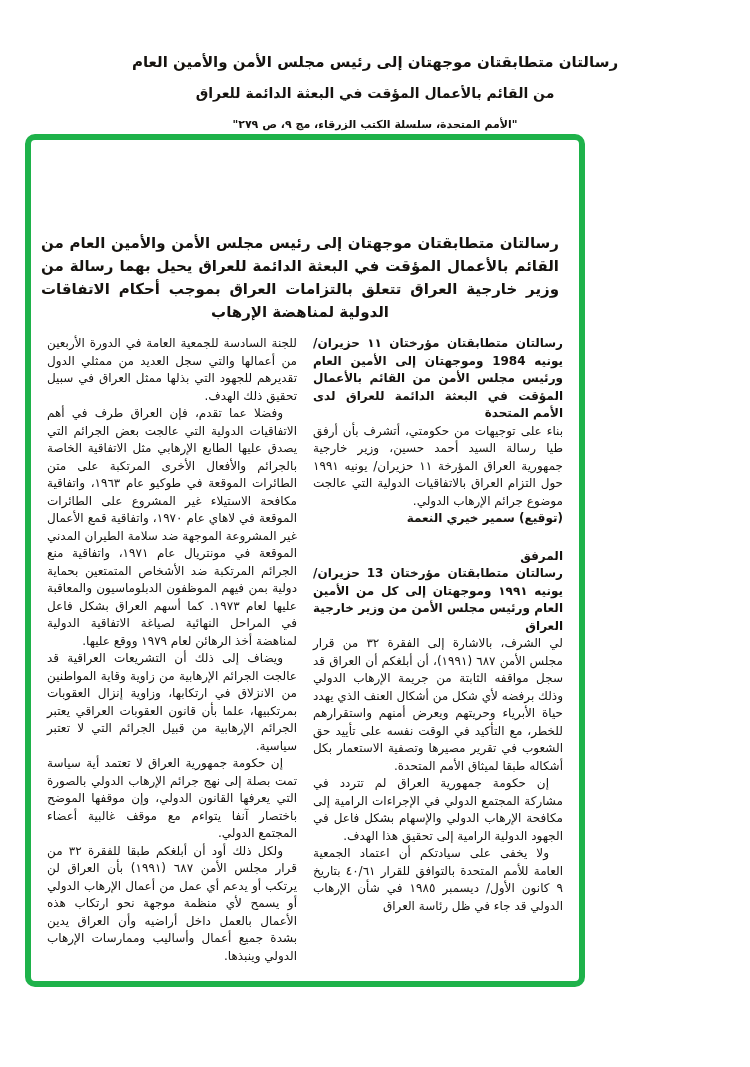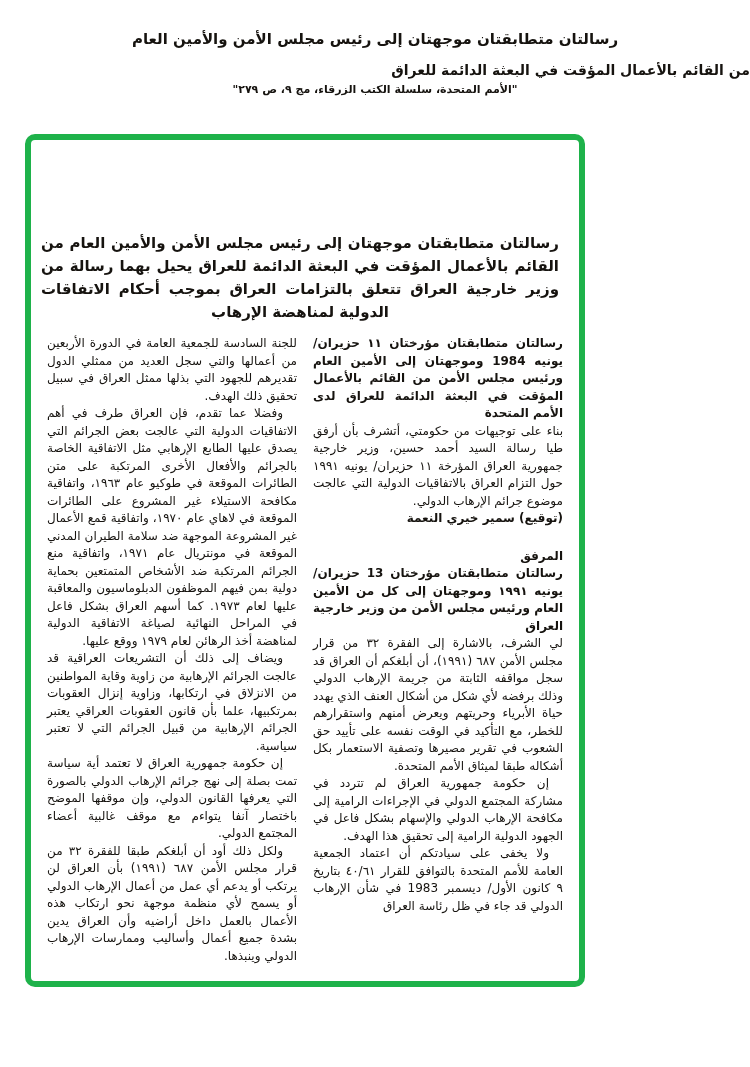--- a/index.html
+++ b/index.html
@@ -11,34 +11,33 @@
     direction: rtl;
     color: #16130f;
   }
   .page {
     position: relative;
     width: 750px; height: 1067px;
     overflow: hidden;
   }
   .doc-header {
     text-align: center;
-    padding-top: 30px;
+    padding-top: 53px;
   }
   .doc-header .h1 {
     font-weight: bold;
     font-size: 15px;
     line-height: 18px;
     margin-bottom: 14px;
   }
   .doc-header .h2 {
     font-weight: bold;
     font-size: 14px;
     line-height: 17px;
-    margin-bottom: 4px;
-    text-align: right;
+    margin-bottom: 16px;
   }
   .doc-header .h3 {
     font-weight: bold;
     font-size: 11px;
     line-height: 14px;
   }
   .green-box {
     position: absolute;
     left: 25px; top: 134px;
     width: 560px; height: 853px;
@@ -104,21 +103,21 @@
     <div class="columns">
 
       <div class="col">
         <p class="bold">رسالتان متطابقتان مؤرختان ١١ حزيران/ يونيه 1984 وموجهتان إلى الأمين العام ورئيس مجلس الأمن من القائم بالأعمال المؤقت في البعثة الدائمة للعراق لدى الأمم المتحدة</p>
         <p>بناء على توجيهات من حكومتي، أتشرف بأن أرفق طيا رسالة السيد أحمد حسين، وزير خارجية جمهورية العراق المؤرخة ١١ حزيران/ يونيه ١٩٩١ حول التزام العراق بالاتفاقيات الدولية التي عالجت موضوع جرائم الإرهاب الدولي.</p>
         <p class="sig">(توقيع) سمير خيري النعمة</p>
         <p class="annex-heading">المرفق</p>
         <p class="bold">رسالتان متطابقتان مؤرختان 13 حزيران/ يونيه ١٩٩١ وموجهتان إلى كل من الأمين العام ورئيس مجلس الأمن من وزير خارجية العراق</p>
         <p>لي الشرف، بالاشارة إلى الفقرة ٣٢ من قرار مجلس الأمن ٦٨٧ (١٩٩١)، أن أبلغكم أن العراق قد سجل مواقفه الثابتة من جريمة الإرهاب الدولي وذلك برفضه لأي شكل من أشكال العنف الذي يهدد حياة الأبرياء وحريتهم ويعرض أمنهم واستقرارهم للخطر، مع التأكيد في الوقت نفسه على تأييد حق الشعوب في تقرير مصيرها وتصفية الاستعمار بكل أشكاله طبقا لميثاق الأمم المتحدة.</p>
         <p class="indent">إن حكومة جمهورية العراق لم تتردد في مشاركة المجتمع الدولي في الإجراءات الرامية إلى مكافحة الإرهاب الدولي والإسهام بشكل فاعل في الجهود الدولية الرامية إلى تحقيق هذا الهدف.</p>
-        <p class="indent">ولا يخفى على سيادتكم أن اعتماد الجمعية العامة للأمم المتحدة بالتوافق للقرار ٤٠/٦١ بتاريخ ٩ كانون الأول/ ديسمبر 1983 في شأن الإرهاب الدولي قد جاء في ظل رئاسة العراق</p>
+        <p class="indent">ولا يخفى على سيادتكم أن اعتماد الجمعية العامة للأمم المتحدة بالتوافق للقرار ٤٠/٦١ بتاريخ ٩ كانون الأول/ ديسمبر ١٩٨٥ في شأن الإرهاب الدولي قد جاء في ظل رئاسة العراق</p>
       </div>
 
       <div class="col">
         <p>للجنة السادسة للجمعية العامة في الدورة الأربعين من أعمالها والتي سجل العديد من ممثلي الدول تقديرهم للجهود التي بذلها ممثل العراق في سبيل تحقيق ذلك الهدف.</p>
         <p class="indent">وفضلا عما تقدم، فإن العراق طرف في أهم الاتفاقيات الدولية التي عالجت بعض الجرائم التي يصدق عليها الطابع الإرهابي مثل الاتفاقية الخاصة بالجرائم والأفعال الأخرى المرتكبة على متن الطائرات الموقعة في طوكيو عام ١٩٦٣، واتفاقية مكافحة الاستيلاء غير المشروع على الطائرات الموقعة في لاهاي عام ١٩٧٠، واتفاقية قمع الأعمال غير المشروعة الموجهة ضد سلامة الطيران المدني الموقعة في مونتريال عام ١٩٧١، واتفاقية منع الجرائم المرتكبة ضد الأشخاص المتمتعين بحماية دولية بمن فيهم الموظفون الدبلوماسيون والمعاقبة عليها لعام ١٩٧٣. كما أسهم العراق بشكل فاعل في المراحل النهائية لصياغة الاتفاقية الدولية لمناهضة أخذ الرهائن لعام ١٩٧٩ ووقع عليها.</p>
         <p class="indent">ويضاف إلى ذلك أن التشريعات العراقية قد عالجت الجرائم الإرهابية من زاوية وقاية المواطنين من الانزلاق في ارتكابها، وزاوية إنزال العقوبات بمرتكبيها، علما بأن قانون العقوبات العراقي يعتبر الجرائم الإرهابية من قبيل الجرائم التي لا تعتبر سياسية.</p>
         <p class="indent">إن حكومة جمهورية العراق لا تعتمد أية سياسة تمت بصلة إلى نهج جرائم الإرهاب الدولي بالصورة التي يعرفها القانون الدولي، وإن موقفها الموضح باختصار آنفا يتواءم مع موقف غالبية أعضاء المجتمع الدولي.</p>
         <p class="indent">ولكل ذلك أود أن أبلغكم طبقا للفقرة ٣٢ من قرار مجلس الأمن ٦٨٧ (١٩٩١) بأن العراق لن يرتكب أو يدعم أي عمل من أعمال الإرهاب الدولي أو يسمح لأي منظمة موجهة نحو ارتكاب هذه الأعمال بالعمل داخل أراضيه وأن العراق يدين بشدة جميع أعمال وأساليب وممارسات الإرهاب الدولي وينبذها.</p>
       </div>
 

